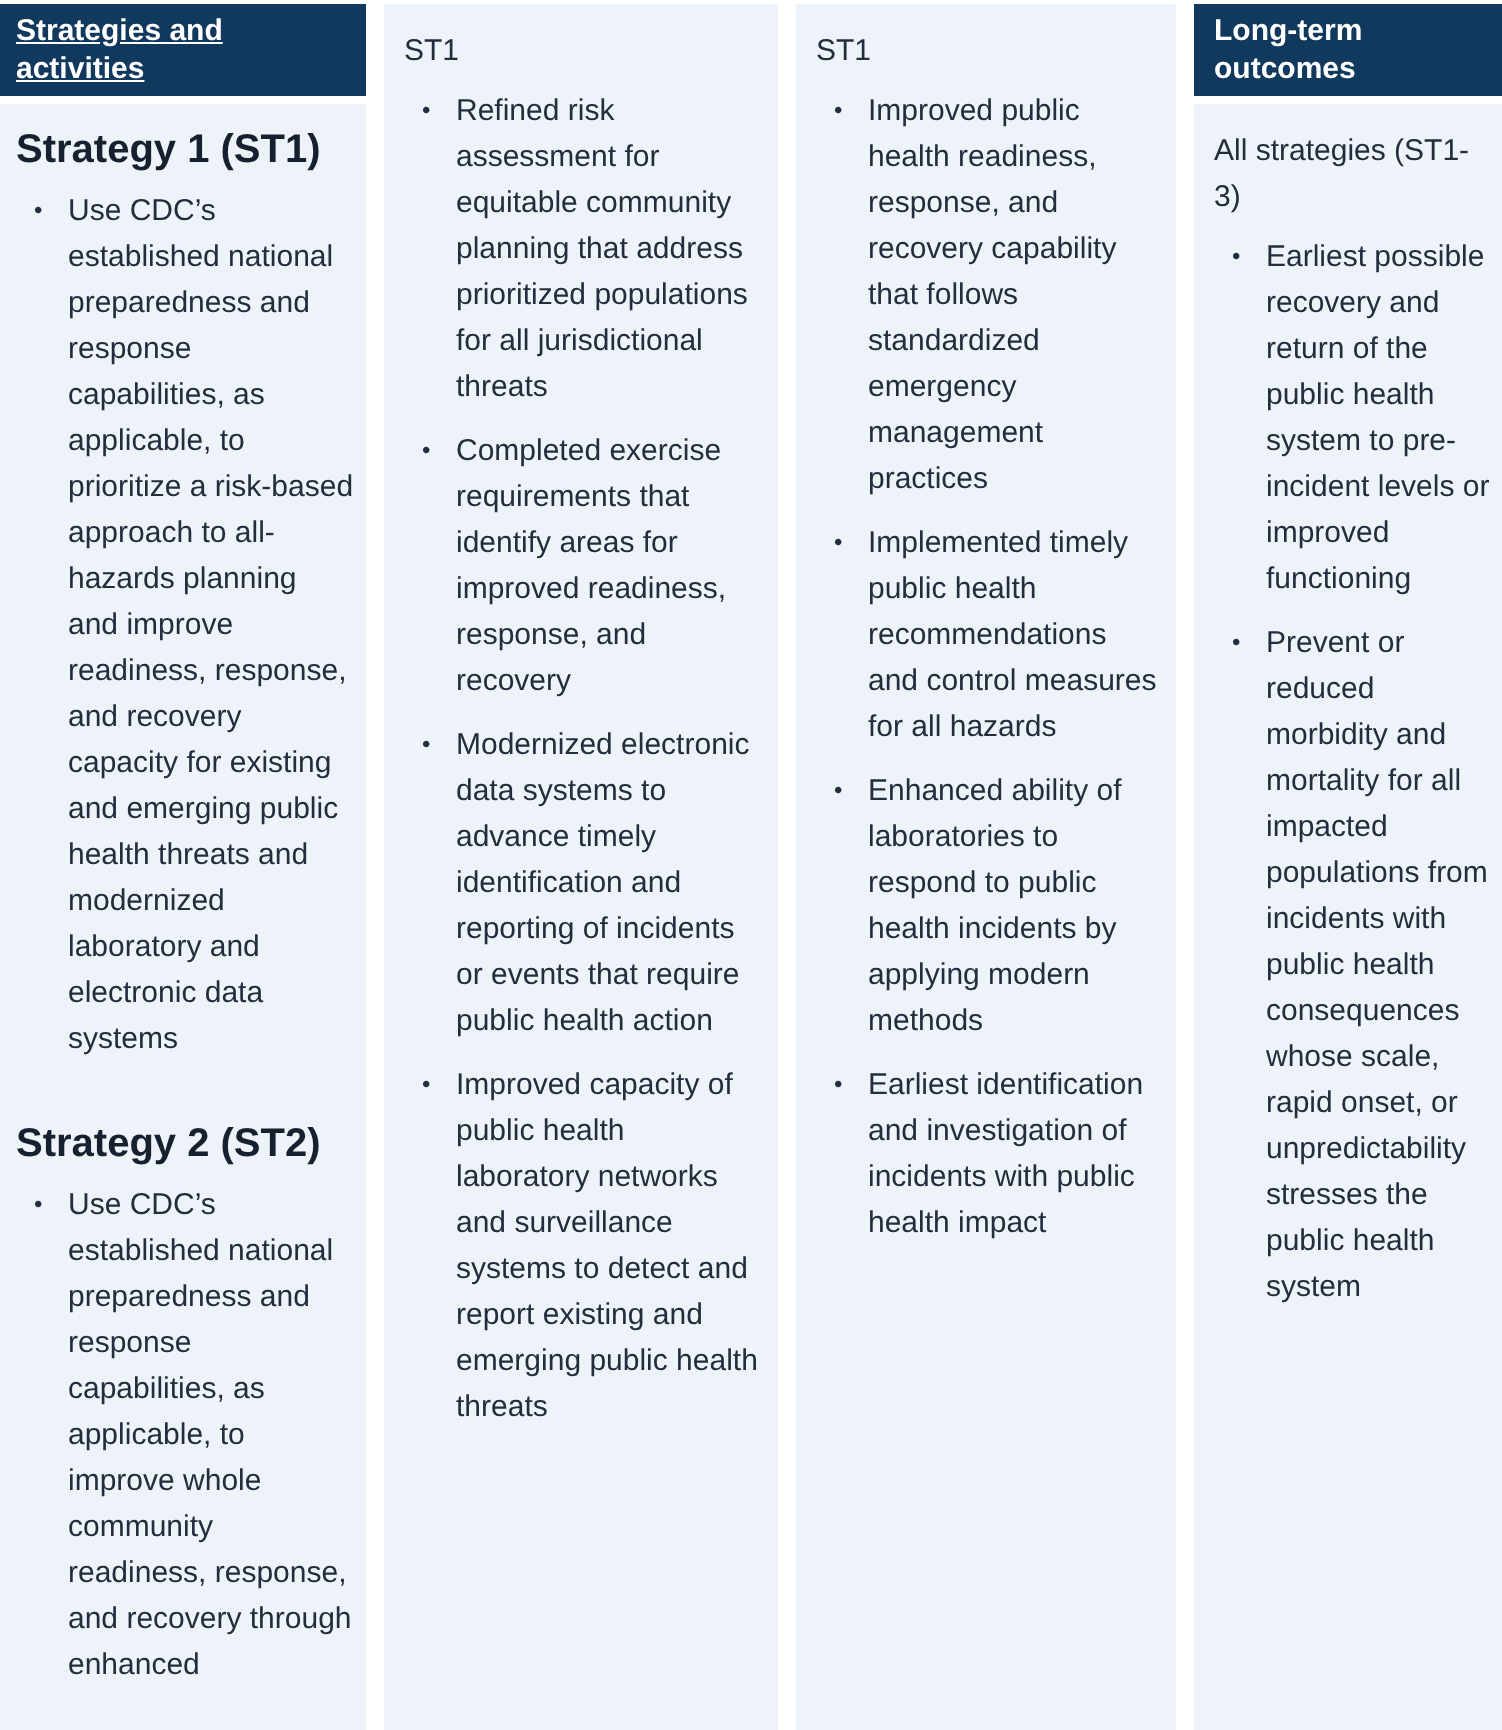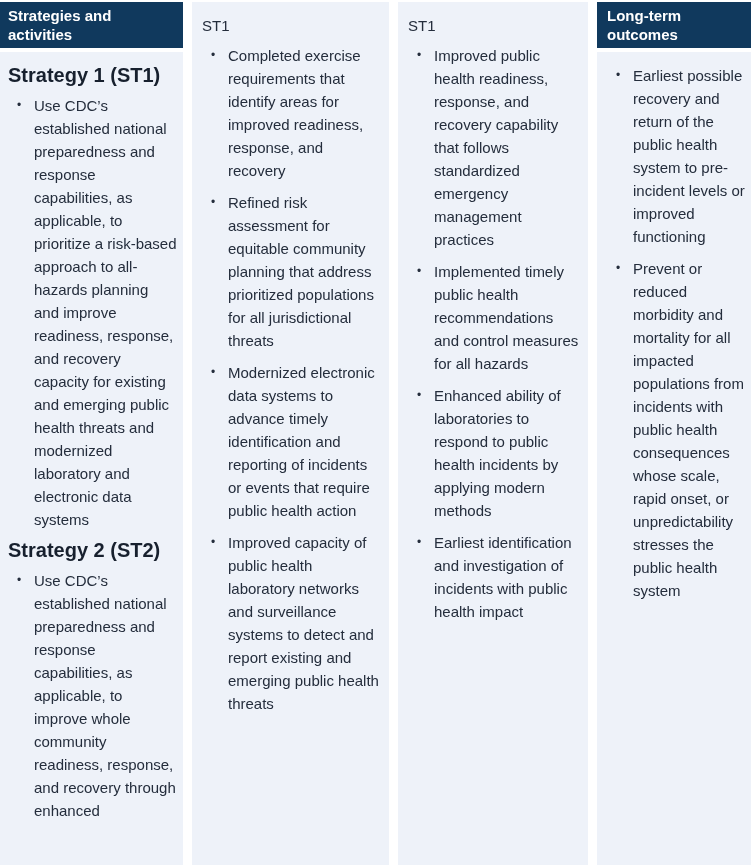--- a/index.html
+++ b/index.html
@@ -25,35 +25,35 @@
   .col:nth-child(2){width:197px;}
   .col:nth-child(3){width:190px;}
   .col:nth-child(4){width:154px;justify-content:center;}
   .col-header{
     background:var(--header-bg);color:var(--header-fg);
     min-height:46px;display:flex;align-items:center;
     padding:4px 8px 4px 10px;
     font-size:15px;font-weight:700;line-height:19px;
     margin-bottom:4px;flex:0 0 auto;
   }
-  .col:nth-child(1) .col-header{padding-left:8px;}
+  .col:nth-child(1) .col-header{padding-left:8px;text-decoration:underline;}
   .col-body{
     background:var(--cell-bg);flex:1 1 auto;
     padding:12px 6px 10px 10px;
     color:var(--body-fg);font-size:15px;line-height:23px;
     overflow:hidden;
   }
   .col:nth-child(1) .col-body{padding-left:8px;}
   .section-label{
     color:var(--body-fg);font-weight:400;margin-bottom:7px;
   }
   .section-label.bold{
     color:var(--label-fg);font-weight:700;font-size:20px;
   }
-  .section + .section .section-label{margin-top:8px;}
+  .section + .section .section-label{margin-top:30px;}
   ul.bullets{list-style:none;margin:0;padding:0;}
   ul.bullets li{
     position:relative;padding-left:26px;margin-bottom:9px;
   }
   ul.bullets li::before{
     content:"\2022";position:absolute;left:9px;top:0;
     font-size:12px;line-height:23px;color:var(--body-fg);
   }
   ul.bullets li:last-child{margin-bottom:0;}
 </style>
@@ -79,22 +79,22 @@
               <li><span>Use CDC’s established national preparedness and response capabilities, as applicable, to improve whole community readiness, response, and recovery through enhanced</span></li>
             </ul>
           </div>
         </div>
       </div>
       <div class="col">
         <div class="col-body">
           <div class="section">
             <div class="section-label">ST1</div>
             <ul class="bullets">
+              <li><span>Refined risk assessment for equitable community planning that address prioritized populations for all jurisdictional threats</span></li>
               <li><span>Completed exercise requirements that identify areas for improved readiness, response, and recovery</span></li>
-              <li><span>Refined risk assessment for equitable community planning that address prioritized populations for all jurisdictional threats</span></li>
               <li><span>Modernized electronic data systems to advance timely identification and reporting of incidents or events that require public health action</span></li>
               <li><span>Improved capacity of public health laboratory networks and surveillance systems to detect and report existing and emerging public health threats</span></li>
             </ul>
           </div>
         </div>
       </div>
       <div class="col">
         <div class="col-body">
           <div class="section">
             <div class="section-label">ST1</div>
@@ -106,20 +106,21 @@
             </ul>
           </div>
         </div>
       </div>
       <div class="col">
         <div class="col-header">
           <span>Long-term outcomes</span>
         </div>
         <div class="col-body">
           <div class="section">
+            <div class="section-label">All strategies (ST1-3)</div>
             <ul class="bullets">
               <li><span>Earliest possible recovery and return of the public health system to pre-incident levels or improved functioning</span></li>
               <li><span>Prevent or reduced morbidity and mortality for all impacted populations from incidents with public health consequences whose scale, rapid onset, or unpredictability stresses the public health system</span></li>
             </ul>
           </div>
         </div>
       </div>
     </div>
 </div>
 

